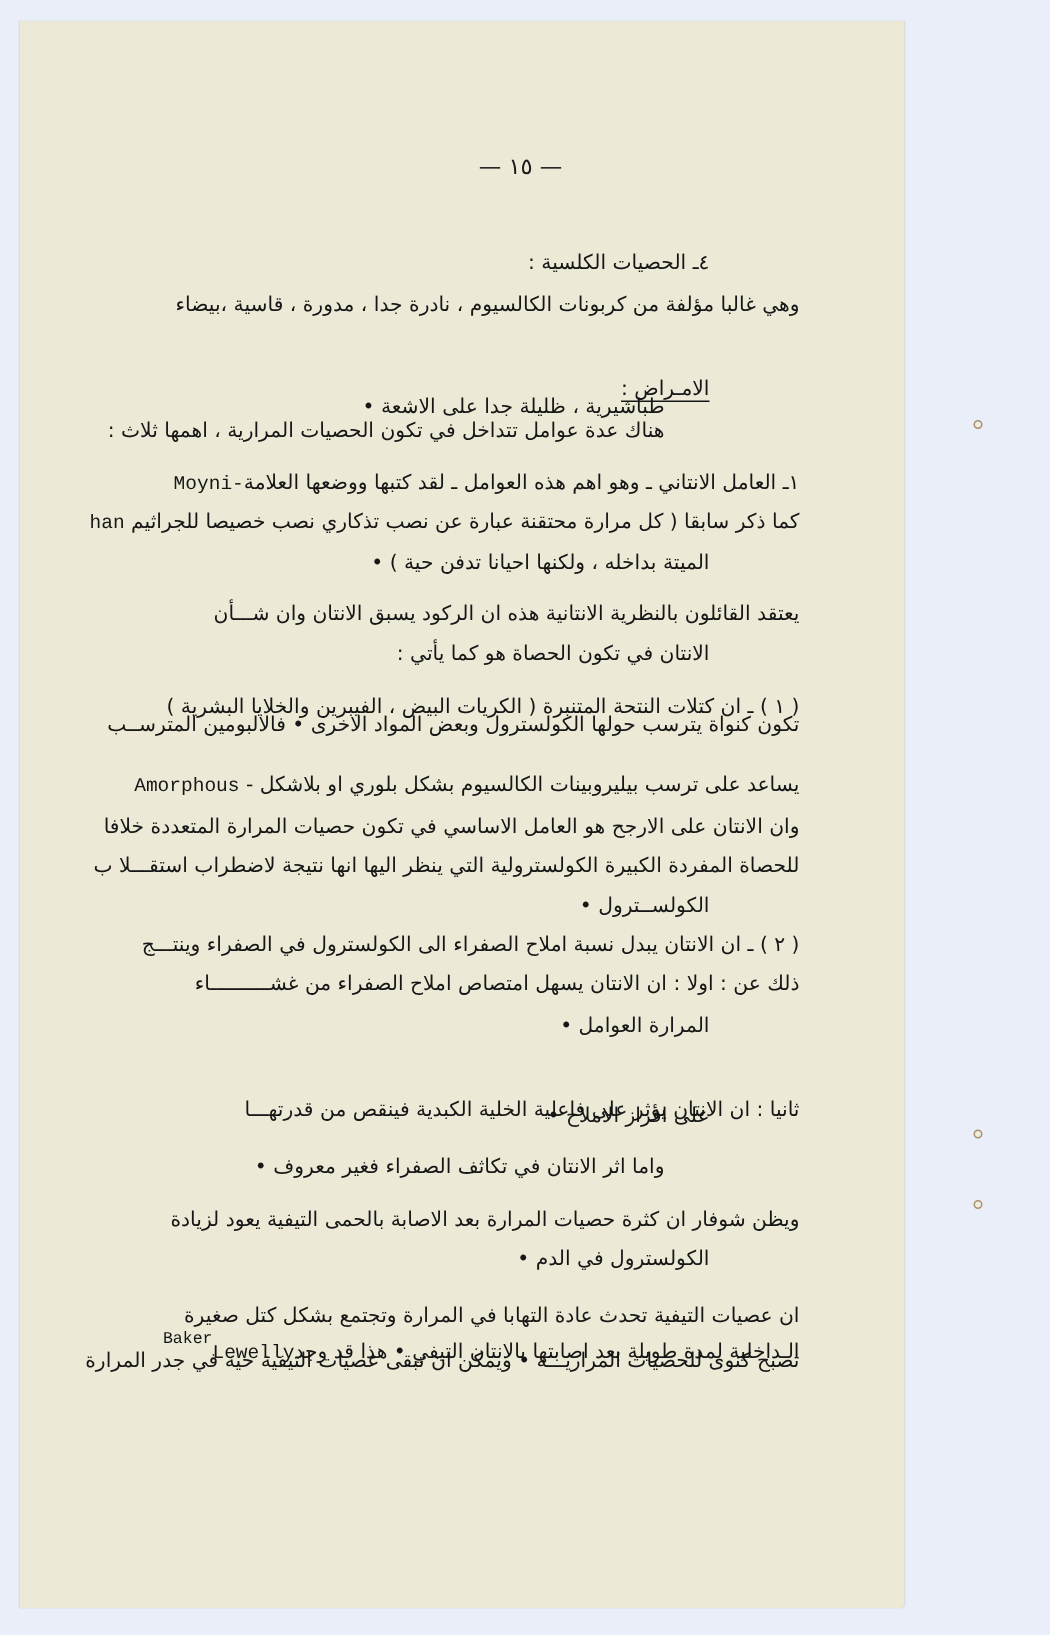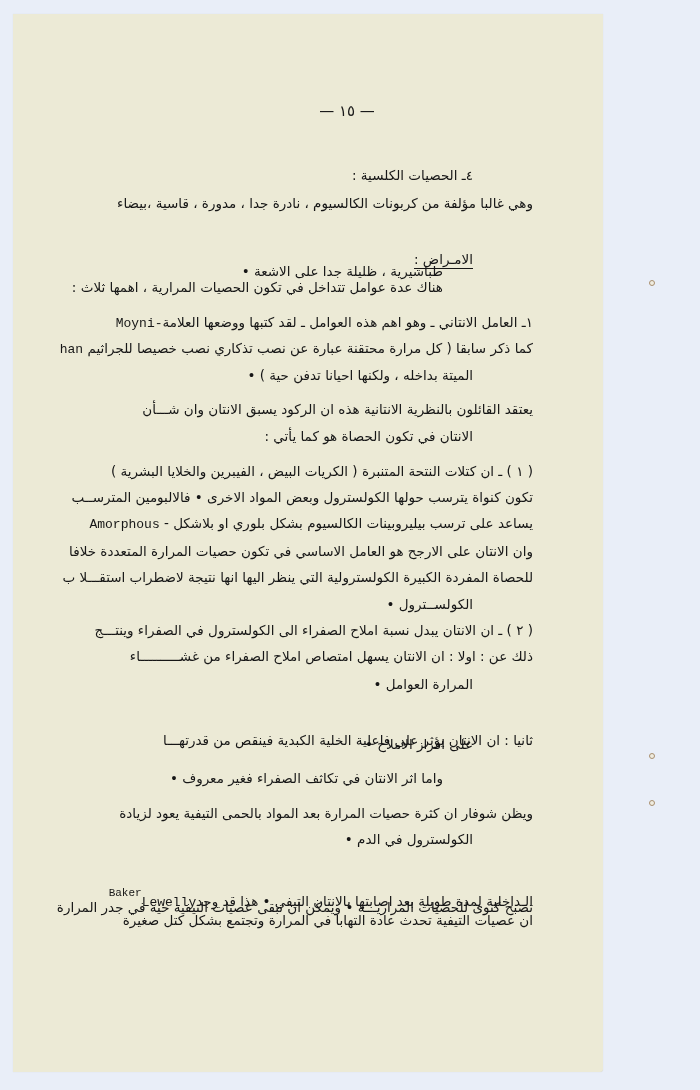--- a/index.html
+++ b/index.html
@@ -110,21 +110,21 @@
   <div class="line" style="right:70px; top:385px;">
     <span>يعتقد  القائلون بالنظرية الانتانية هذه  ان الركود  يسبق  الانتان وان  شـــأن</span>
   </div>
   <div class="line" style="right:130px; top:412px;">
     <span>الانتان في تكون الحصاة هو كما يأتي :</span>
   </div>
 
   <div class="line" style="right:70px; top:447px;">
     <span>( ١ )  ـ ان كتلات النتحة المتنبرة  ( الكريات البيض ، الفيبرين  والخلايا البشرية )</span>
   </div>
-  <div class="line" style="right:70px; top:473px;">
+  <div class="line" style="right:70px; top:459px;">
     <span>تكون كنواة  يترسب حولها  الكولسترول وبعض المواد الاخرى •  فالالبومين  المترســب</span>
   </div>
   <div class="line" style="right:70px; top:499px;">
     <span>يساعد  على  ترسب بيليروبينات الكالسيوم  بشكل بلوري او بلاشكل  -</span>  <span class="latin">Amorphous</span>
   </div>
   <div class="line" style="right:70px; top:527px;">
     <span>وان  الانتان على الارجح هو العامل الاساسي في تكون حصيات المرارة المتعددة  خلافا</span>
   </div>
   <div class="line" style="right:70px; top:553px;">
     <span>للحصاة المفردة الكبيرة الكولسترولية التي  ينظر  اليها  انها  نتيجة لاضطراب استقـــلا ب</span>
@@ -147,27 +147,27 @@
   </div>
   <div class="line" style="right:130px; top:720px;">
     <span>على افراز الاملاح  •</span>
   </div>
 
   <div class="line" style="right:160px; top:754px;">
     <span>واما اثر الانتان  في تكاثف الصفراء  فغير معروف  •</span>
   </div>
 
   <div class="line" style="right:70px; top:789px;">
-    <span>ويظن  شوفار  ان كثرة حصيات المرارة بعد  المواد بالحمى  التيفية  يعود   لزيادة</span>
+    <span>ويظن  شوفار  ان كثرة حصيات المرارة بعد  الاصابة بالحمى  التيفية  يعود   لزيادة</span>
   </div>
   <div class="line" style="right:130px; top:815px;">
     <span>الكولسترول  في الدم  •</span>
   </div>
 
-  <div class="line" style="right:70px; top:896px;text-align:center;">
+  <div class="line" style="right:70px; top:853px;text-align:center;">
     <span>ان  عصيات  التيفية  تحدث عادة التهابا  في المرارة  وتجتمع  بشكل كتل صغيرة</span>
   </div>
   <div class="line" style="right:70px; top:883px;">
     <span>تصبح  كنوى  للحصيات المراريـــة   •  ويمكن ان تبقى  عصيات التيفية  حية في  جدر المرارة</span>
   </div>
   <div class="line" style="right:70px; top:877px;">
     <span>الـداخلية  لمدة طويلة بعد  اصابتها بالانتان التيفي  •  هذا قد وجد</span><span class="sup">Baker</span><span class="latin">Lewelly</span>
   </div>
 </div>
 

